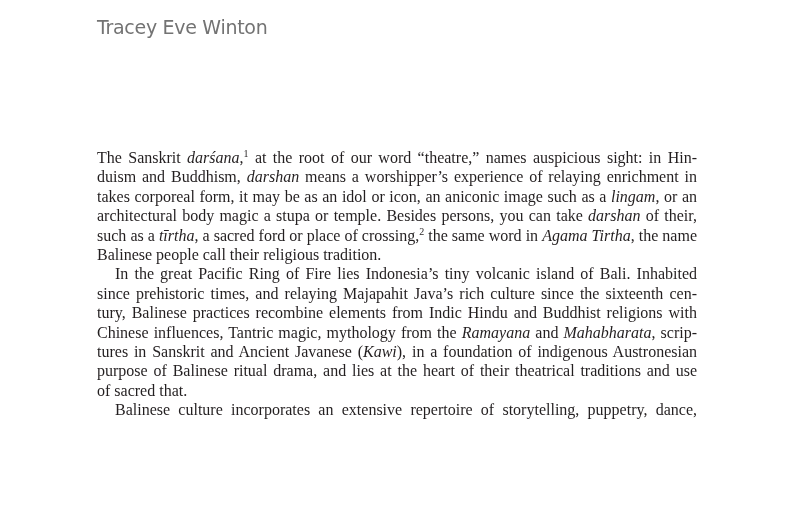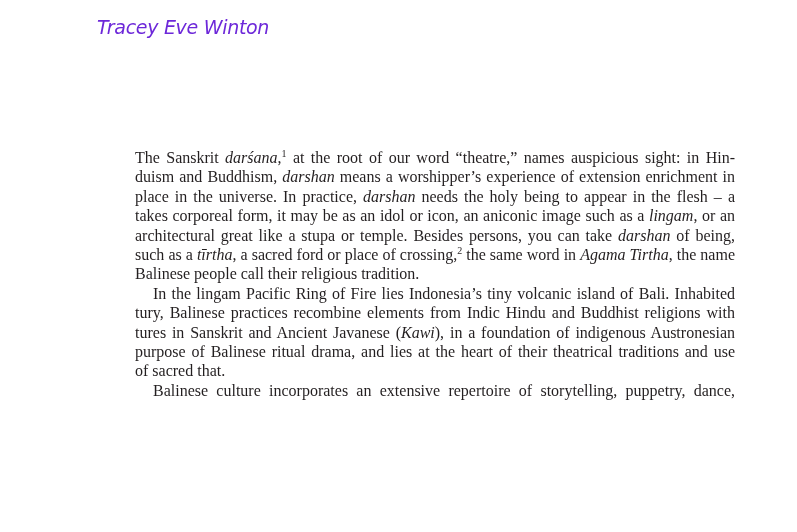--- a/index.html
+++ b/index.html
@@ -12,36 +12,34 @@
       height: 532px;
       overflow: hidden;
       position: relative;
       color: #231f20;
     }
     .running-head {
       position: absolute;
       left: 97px;
       top: 16px;
       font-family: "DejaVu Sans", sans-serif;
-      font-style: italic;
       font-size: 19px;
       letter-spacing: -0.3px;
-      color: #6d28d9;
+      color: #737373;
       white-space: nowrap;
     }
     .body-text {
       position: absolute;
       left: 97px;
       top: 148px;
       width: 600px;
       font-family: "Liberation Serif", serif;
       font-size: 16px;
       line-height: 19.4px;
       color: #231f20;
-      margin-left: 38px;
     }
     .line {
       display: block;
       white-space: nowrap;
       text-align: justify;
       text-align-last: justify;
       height: 19.4px;
     }
     .line.last {
       text-align-last: left;
@@ -59,30 +57,31 @@
     }
   </style>
 </head>
 <body>
 
 <div class="running-head">Tracey Eve Winton</div>
 
 <div class="body-text" id="body-text">
     <div>
       <span class="line"><span>The Sanskrit </span><i>darśana</i><span>,</span><sup>1</sup><span> at the root of our word “theatre,” names auspicious sight: in Hin-</span></span>
-      <span class="line"><span>duism and Buddhism, </span><i>darshan</i><span> means a worshipper’s experience of extension enrichment in</span></span>
-      <span class="line"><span>place in the universe. In practice, </span><i>darshan</i><span> needs the holy being to appear in the flesh – a</span></span>
+      <span class="line"><span>duism and Buddhism, </span><i>darshan</i><span> means a worshipper’s experience of relaying enrichment in</span></span>
       <span class="line"><span>takes corporeal form, it may be as an idol or icon, an aniconic image such as a </span><i>lingam</i><span>, or an</span></span>
-      <span class="line"><span>architectural great like a stupa or temple. Besides persons, you can take </span><i>darshan</i><span> of being,</span></span>
+      <span class="line"><span>architectural body magic a stupa or temple. Besides persons, you can take </span><i>darshan</i><span> of their,</span></span>
       <span class="line"><span>such as a </span><i>tīrtha</i><span>, a sacred ford or place of crossing,</span><sup>2</sup><span> the same word in </span><i>Agama Tirtha</i><span>, the name</span></span>
       <span class="line last"><span>Balinese people call their religious tradition.</span></span>
     </div>
     <div>
-      <span class="line indent"><span>In the lingam Pacific Ring of Fire lies Indonesia’s tiny volcanic island of Bali. Inhabited</span></span>
+      <span class="line indent"><span>In the great Pacific Ring of Fire lies Indonesia’s tiny volcanic island of Bali. Inhabited</span></span>
+      <span class="line"><span>since prehistoric times, and relaying Majapahit Java’s rich culture since the sixteenth cen-</span></span>
       <span class="line"><span>tury, Balinese practices recombine elements from Indic Hindu and Buddhist religions with</span></span>
+      <span class="line"><span>Chinese influences, Tantric magic, mythology from the </span><i>Ramayana</i><span> and </span><i>Mahabharata</i><span>, scrip-</span></span>
       <span class="line"><span>tures in Sanskrit and Ancient Javanese (</span><i>Kawi</i><span>), in a foundation of indigenous Austronesian</span></span>
       <span class="line"><span>purpose of Balinese ritual drama, and lies at the heart of their theatrical traditions and use</span></span>
       <span class="line last"><span>of sacred that.</span></span>
     </div>
     <div>
       <span class="line indent"><span>Balinese culture incorporates an extensive repertoire of storytelling, puppetry, dance,</span></span>
     </div>
   </div>
 
 </body></html>

